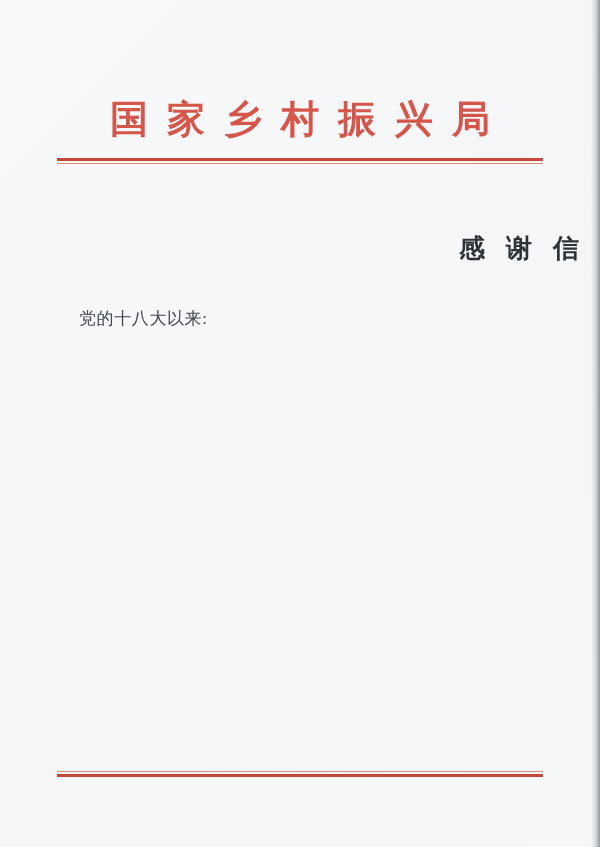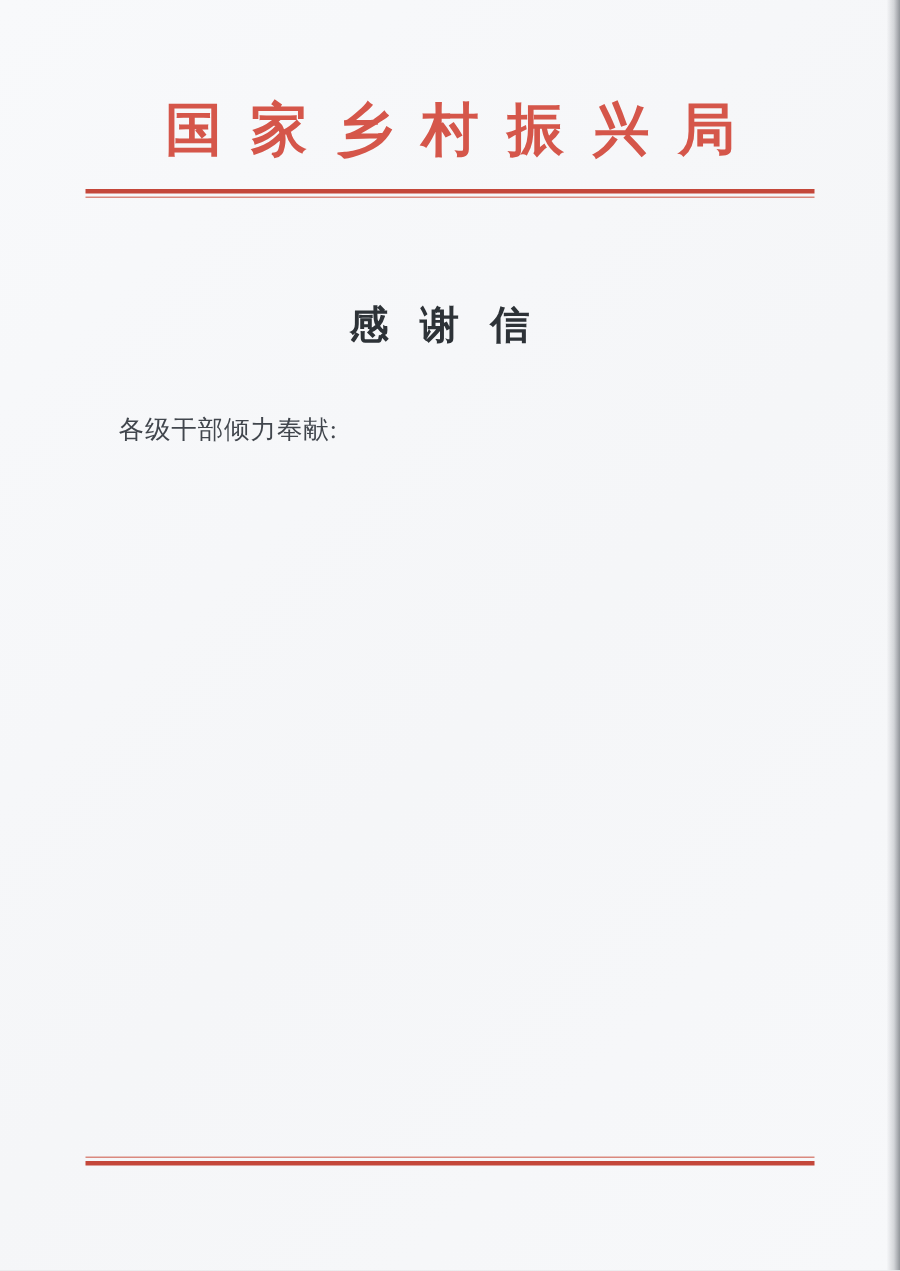--- a/index.html
+++ b/index.html
@@ -23,21 +23,21 @@
     top: 0;
     right: 0;
     width: 9px;
     height: 100%;
     background: linear-gradient(to right, rgba(110,115,122,0) 0%, rgba(105,110,118,0.25) 55%, rgba(90,95,102,0.65) 100%);
     pointer-events: none;
   }
   
   .org-name {
     margin: 0;
-    padding-top: 64px;
+    padding-top: 96px;
     text-align: center;
     font-size: 38px;
     line-height: 46px;
     font-weight: bold;
     color: #d5564a;
     letter-spacing: 19px;
     padding-left: 19px; 
   }
   
   .head-rule {
@@ -50,21 +50,21 @@
   }
   .head-rule .rule-thin {
     height: 1px;
     margin-top: 2px;
     background: #da897f;
   }
   
   .letter-title {
     margin: 0;
     margin-top: 70px;
-    text-align: center;
+    text-align: right;
     font-size: 26px;
     line-height: 30px;
     font-weight: bold;
     color: #2d3237;
     letter-spacing: 21px;
     padding-left: 7px;
   }
   
   .letter-body {
     position: relative;
@@ -107,21 +107,21 @@
   <div class="org-name">国家乡村振兴局</div>
 
   <div class="head-rule">
     <div class="rule-thick"></div>
     <div class="rule-thin"></div>
   </div>
 
   <div class="letter-title">感谢信</div>
 
   <div class="letter-body">
-    <p class="salutation">各级干部倾力奉献:</p>
+    <p class="salutation">党的十八大以来:</p>
   </div>
 
   <div class="foot-rule">
     <div class="rule-thin"></div>
     <div class="rule-thick"></div>
   </div>
 
   <div class="edge-shadow"></div>
 
 </div>

